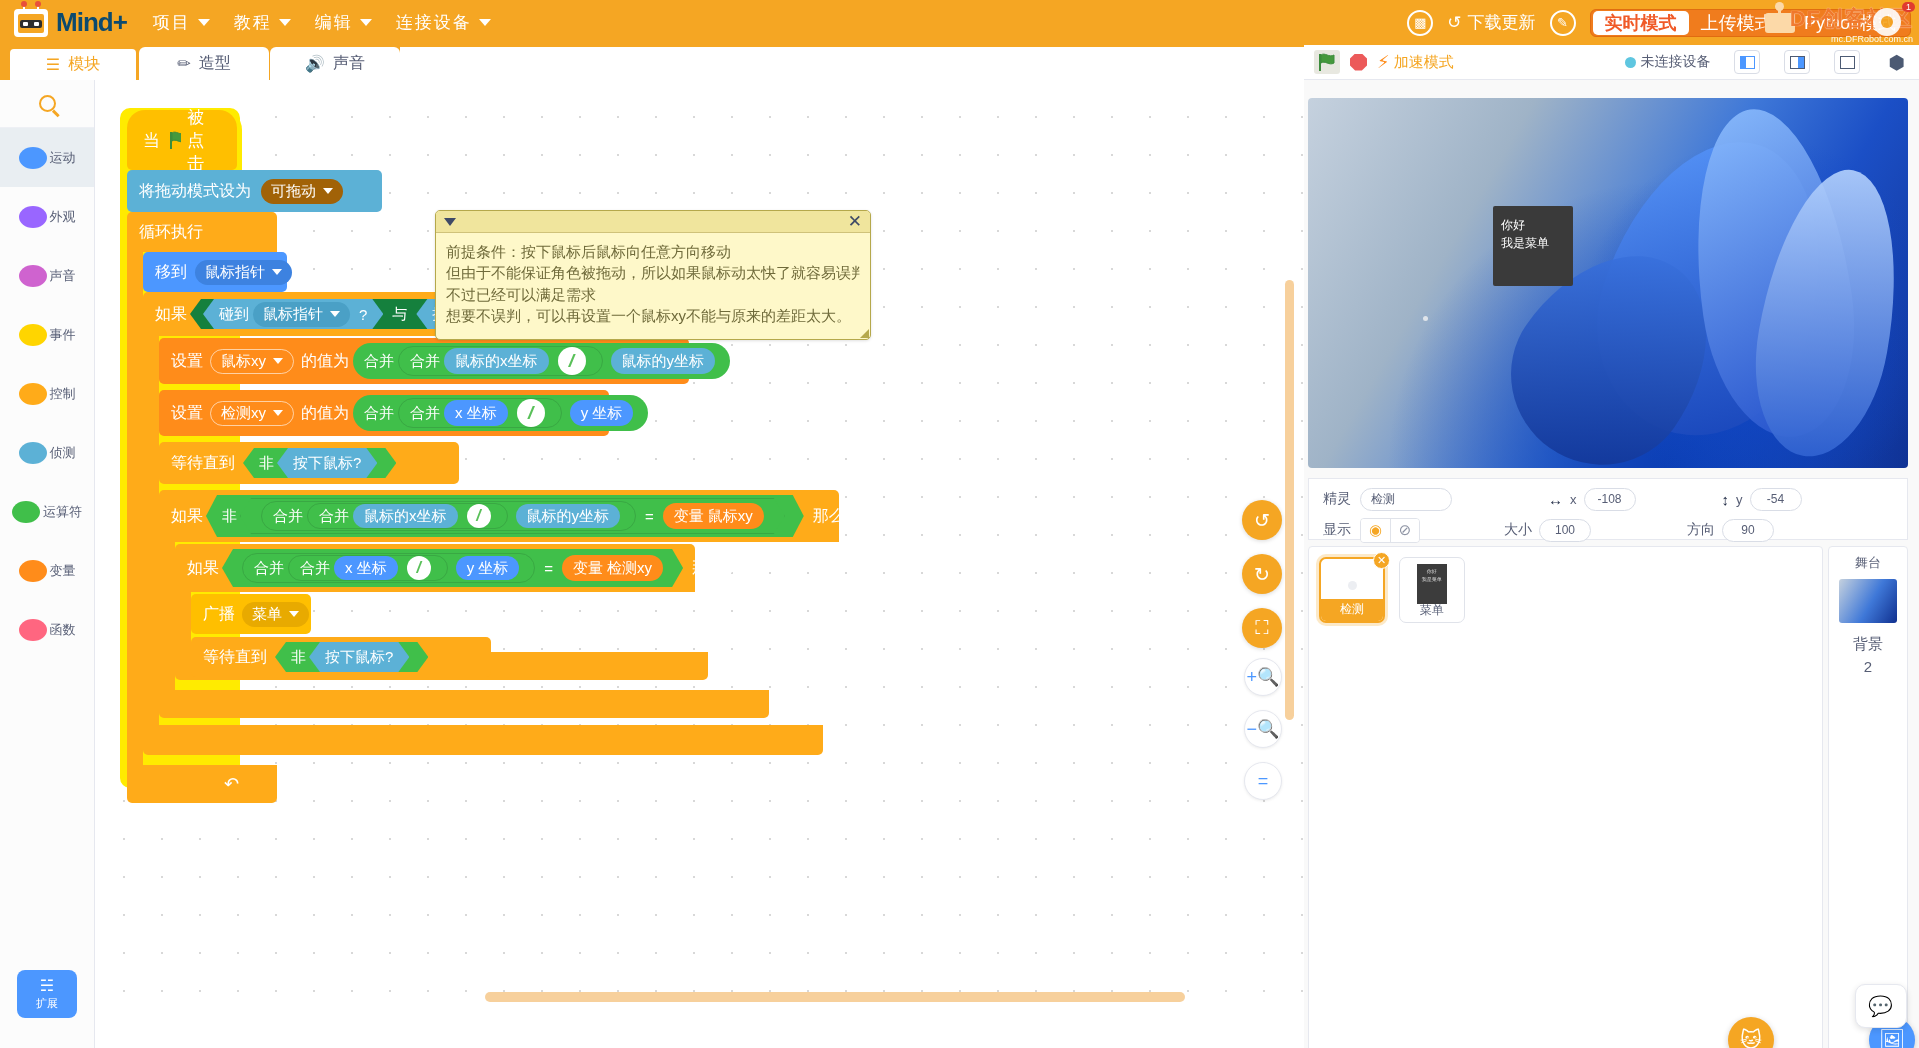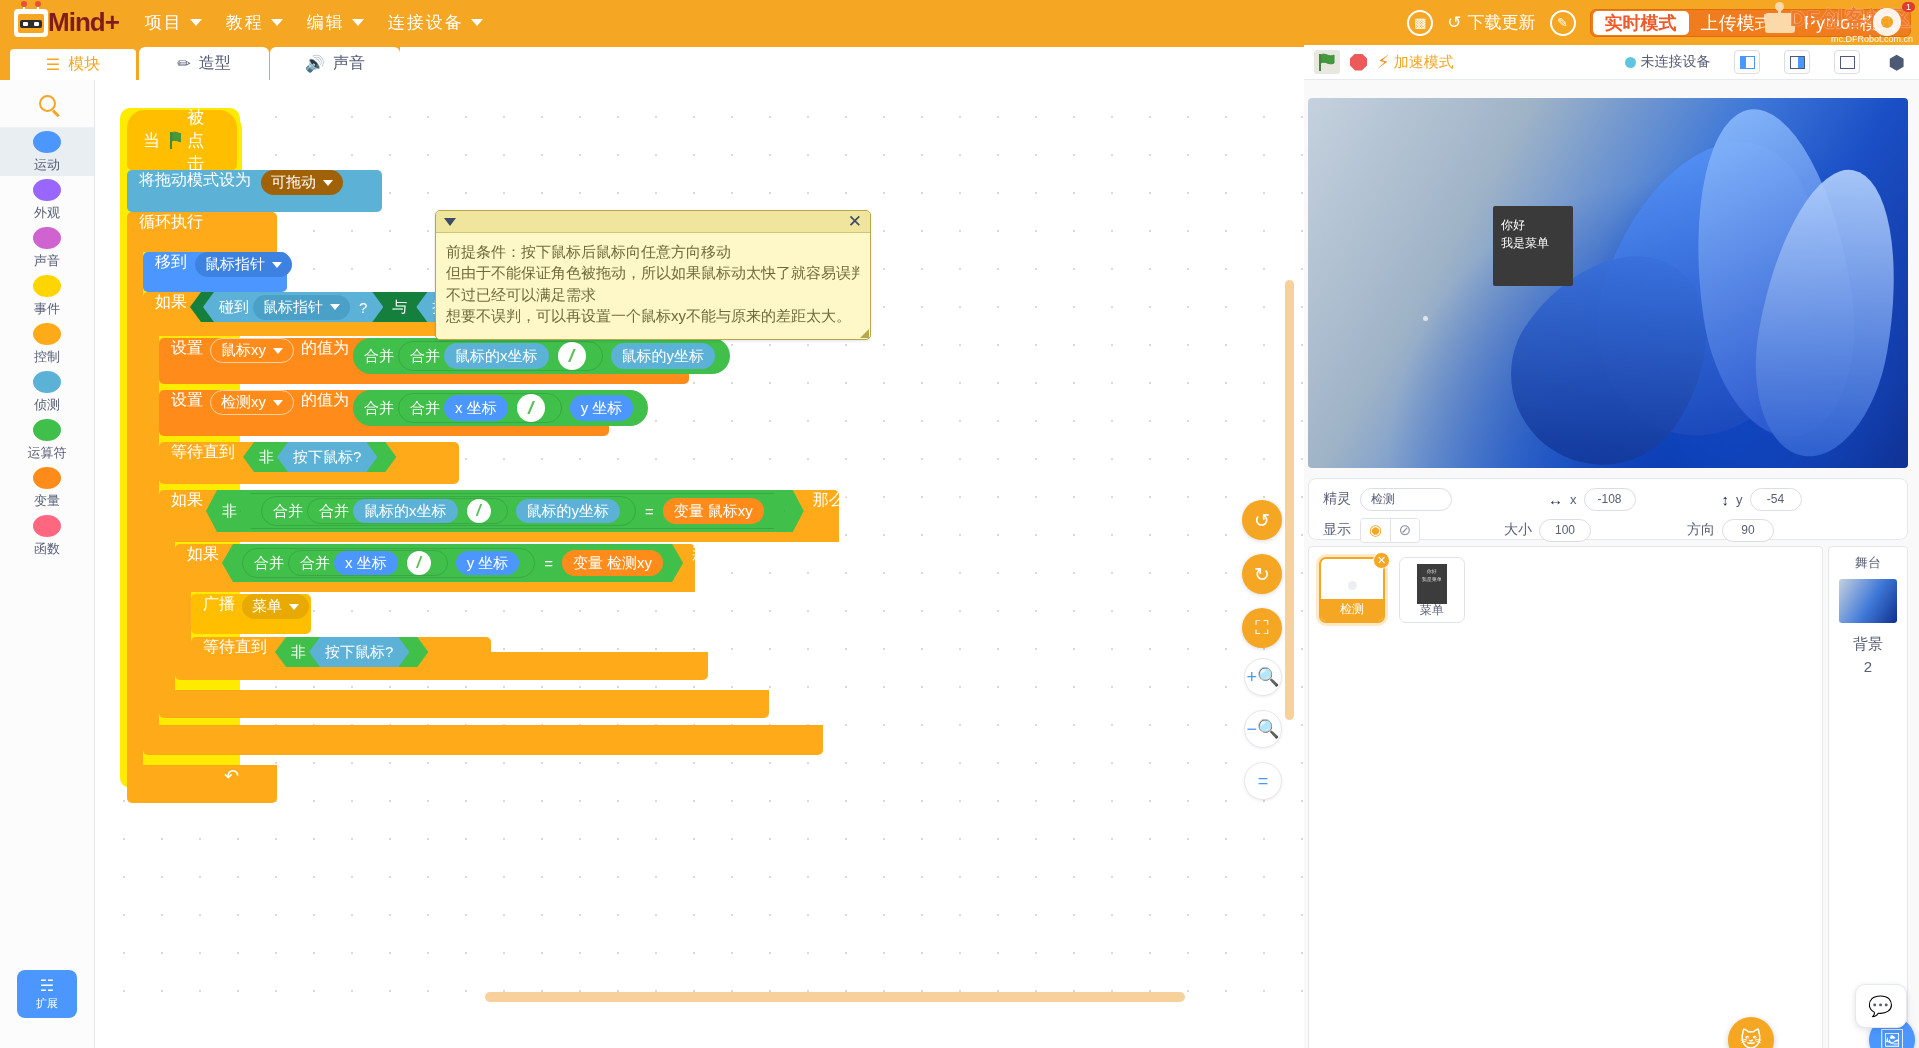--- a/index.html
+++ b/index.html
@@ -22,21 +22,21 @@
     border:3px solid #fff;
   }
   .logo-robot .face{position:absolute;inset:2px 1px 1px 1px;background:#f5a623;border-radius:2px;}
   .logo-robot .eyes{position:absolute;top:8px;left:3px;right:3px;height:8px;background:#2d2d2d;border-radius:2px;}
   .logo-robot .eyes:before,.logo-robot .eyes:after{
     content:"";position:absolute;top:2px;width:5px;height:4px;background:#fff;border-radius:1px;}
   .logo-robot .eyes:before{left:3px;} .logo-robot .eyes:after{right:3px;}
   .logo-robot .ant{position:absolute;top:-7px;width:2px;height:7px;background:#fff;}
   .logo-robot .ant.l{left:6px;} .logo-robot .ant.r{right:6px;}
   .logo-robot .ant b{position:absolute;top:-4px;left:-2px;width:6px;height:6px;border-radius:50%;background:#e8503a;display:block;}
-  .logo-text{font-size:26px;font-weight:bold;color:#7f1d1d;margin-left:0;letter-spacing:-1px;}
+  .logo-text{font-size:26px;font-weight:bold;color:#0c4a6e;margin-left:8px;letter-spacing:-1px;}
 
   .menu-item{
     display:flex;align-items:center;gap:7px;margin-right:24px;font-size:17px;color:#fff;
     cursor:pointer;letter-spacing:2px;
   }
   .caret{width:0;height:0;border-left:6px solid transparent;border-right:6px solid transparent;border-top:7px solid #fff;}
 
   .menubar-right{position:absolute;right:0;top:0;height:45px;display:flex;align-items:center;gap:0;}
   .circ-icon{
     width:26px;height:26px;border:2px solid #fff;border-radius:50%;
@@ -78,21 +78,21 @@
   .tabrow-rest{flex:1;height:33px;background:#fff;border-radius:0;}
 
   
   .rail{
     position:absolute;top:80px;left:0;width:95px;height:968px;background:#fcfcfc;
     border-right:1px solid #e6e8ef; z-index:5;
   }
   .rail-search{height:48px;display:flex;align-items:center;justify-content:center;border-bottom:1px solid #eef0f5;}
   .mag{width:17px;height:17px;border:2.5px solid #f5a623;border-radius:50%;position:relative;}
   .mag:after{content:"";position:absolute;right:-6px;bottom:-4px;width:8px;height:2.5px;background:#f5a623;transform:rotate(45deg);}
-  .cat{height:48px;display:flex;flex-direction:column;align-items:center;justify-content:center;gap:3px;cursor:pointer;}
+  .cat{height:59px;display:flex;flex-direction:row;align-items:center;justify-content:center;gap:3px;cursor:pointer;}
   .cat.sel{background:#e9eef2;}
   .dot{width:28px;height:22px;border-radius:50%;}
   .cat span{font-size:13px;color:#575e75;}
   .rail-ext{
     position:absolute;bottom:30px;left:17px;width:60px;height:48px;background:#4c97ff;border-radius:8px;
     display:flex;flex-direction:column;align-items:center;justify-content:center;gap:2px;color:#fff;cursor:pointer;
   }
   .rail-ext .gl{font-size:16px;line-height:1;}
   .rail-ext .lb{font-size:11px;}
 
@@ -104,21 +104,21 @@
   }
   .wsfooter{
     position:absolute;top:1018px;left:95px;width:1209px;height:30px;background:#f9f9f9;
     border-top:1px solid #e6e8ef;display:flex;align-items:center;justify-content:center;font-size:13px;color:#575e75;
   }
   .hscroll{position:absolute;left:390px;bottom:16px;width:700px;height:10px;background:#f0a94b;opacity:.55;border-radius:5px;}
   .vscroll{position:absolute;right:10px;top:200px;width:9px;height:440px;background:#f0a94b;opacity:.55;border-radius:5px;}
   .stack-halo{
     position:absolute;background:#ffeb00;border-radius:10px;
   }
-  .bar{position:absolute;border-radius:5px;display:flex;padding:0 12px;color:#fff;font-size:16px;white-space:nowrap;}
+  .bar{position:absolute;border-radius:5px;display:flex;align-items:center;padding:0 12px;color:#fff;font-size:16px;white-space:nowrap;}
   .hat{position:absolute;background:#ffbf00;border-radius:18px 18px 5px 5px;display:flex;align-items:center;padding:0 16px;color:#fff;font-size:17px;}
   .oval{
     display:inline-flex;align-items:center;justify-content:center;height:26px;padding:0 11px;border-radius:13px;
     font-size:15px;color:#fff;margin:0 4px;white-space:nowrap;
   }
   .hexa2{
     display:inline-flex;align-items:center;justify-content:center;height:30px;padding:0 16px;font-size:15px;color:#fff;margin:0 3px;
     clip-path:polygon(11px 0, calc(100% - 11px) 0, 100% 50%, calc(100% - 11px) 100%, 11px 100%, 0 50%);
   }
   .drop{
@@ -183,21 +183,21 @@
      background:linear-gradient(150deg,#3f7ae8,#0d2f8f);}
   .p4{left:455px;top:70px;width:130px;height:290px;transform:rotate(10deg);
      background:linear-gradient(170deg,#b9d6ff,#2c5fd0);}
   .bubble{
     position:absolute;left:185px;top:108px;width:80px;height:80px;background:#3a3a3a;color:#fff;
     border-radius:2px;padding:10px 8px;font-size:12px;line-height:1.5;
   }
   .spritedot{position:absolute;left:115px;top:218px;width:5px;height:5px;border-radius:50%;background:#dfe4ea;}
 
   .spriteinfo{
-    position:absolute;top:398px;left:4px;width:600px;height:62px;background:#fff;border:1px solid #e6e8ef;border-radius:8px;
+    position:absolute;top:398px;left:4px;width:600px;height:62px;background:#fff;border:1px solid #e6e8ef;border-radius:0;
     padding:7px 14px;
   }
   .sirow{display:flex;align-items:center;height:26px;}
   .silabel{font-size:14px;color:#575e75;margin-right:9px;}
   .sifield{
     border:1px solid #d9dde6;border-radius:13px;height:23px;min-width:78px;padding:0 10px;
     display:flex;align-items:center;font-size:12px;color:#575e75;background:#fff;
   }
   .sifield.sm{min-width:52px;justify-content:center;}
   .si-x{display:flex;align-items:center;gap:7px;margin-left:96px;}

